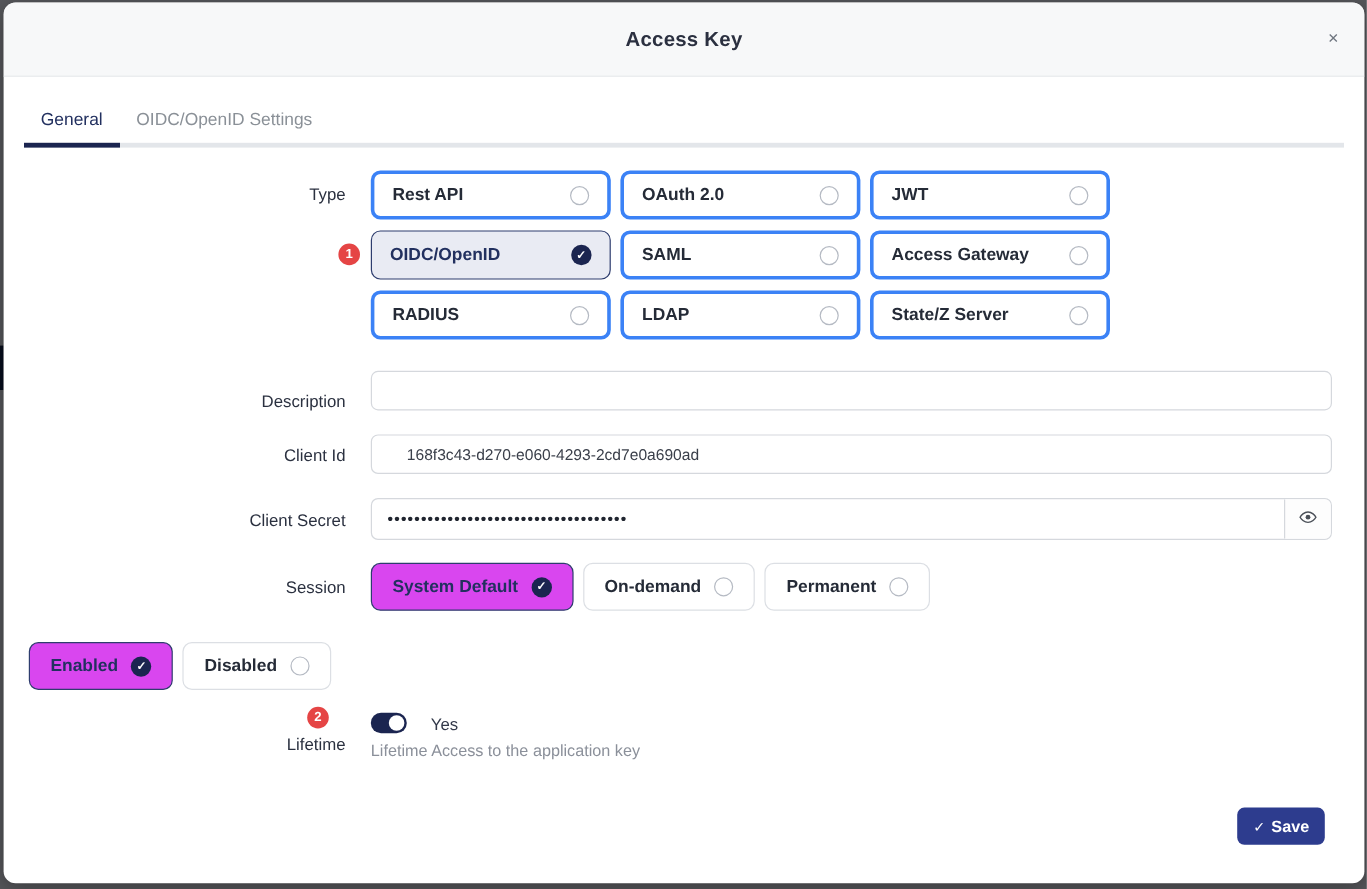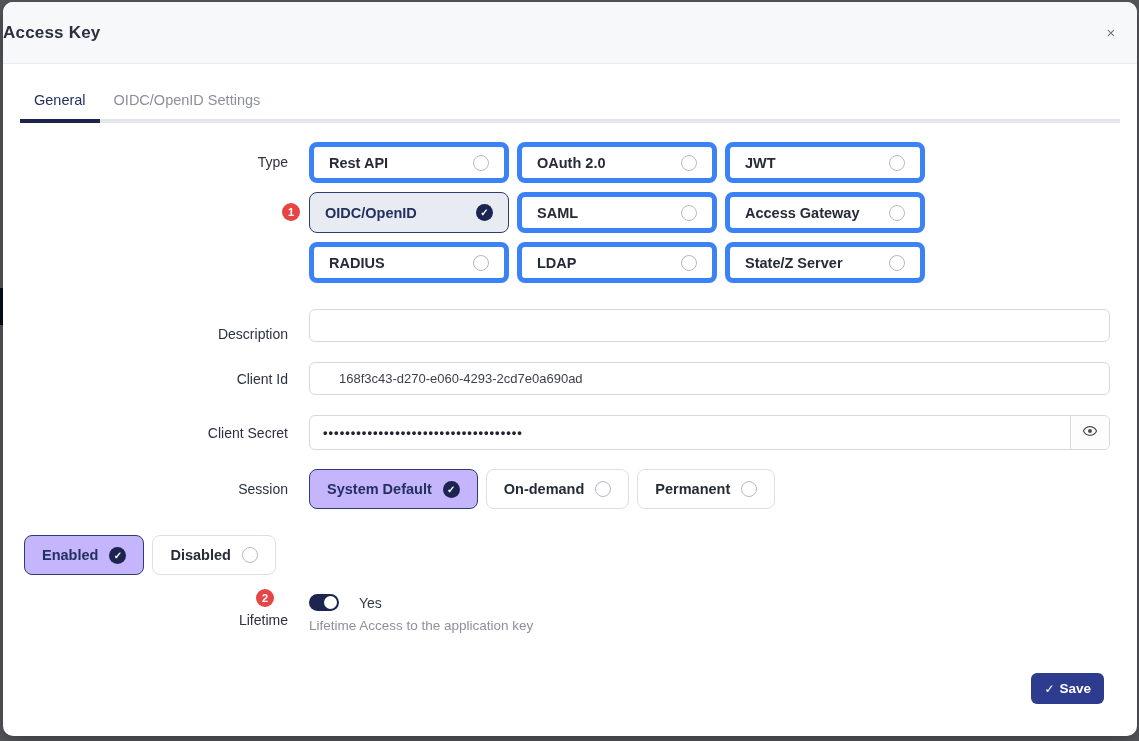--- a/index.html
+++ b/index.html
@@ -13,21 +13,21 @@
   .side-sliver { position:absolute; left:0; top:288px; width:3px; height:37px; background:#070d1d; }
   .modal {
     position:absolute; left:3px; top:2px; right:2px; bottom:5px;
     background:#ffffff; border-radius:10px; overflow:hidden;
     display:flex; flex-direction:column;
     box-shadow:0 4px 18px rgba(0,0,0,.35);
   }
   
   .modal-header {
     height:62px; background:#f7f8f9; border-bottom:1px solid #e8eaed;
-    display:flex; align-items:center; justify-content:flex-start; position:relative;
+    display:flex; align-items:center; justify-content:center; position:relative;
     flex-shrink:0;
   }
   .modal-title { font-size:17px; font-weight:700; color:#2b3040; letter-spacing:.2px; }
   .close-btn {
     position:absolute; right:14px; top:50%; transform:translateY(-50%);
     font-size:15px; color:#6f7680; cursor:pointer; background:none; border:none;
     width:24px; height:24px; line-height:24px; text-align:center;
     font-family:"Liberation Sans", sans-serif;
   }
   
@@ -44,21 +44,21 @@
   .modal-body { flex:1; padding-top:19px; display:flex; flex-direction:column; }
   .row { display:flex; }
   .row .label {
     width:285px; flex-shrink:0; text-align:right; font-size:14px; color:#2b3140;
   }
   .row .field { margin-left:21px; width:801px; position:relative; }
   
   .row-type .label { padding-top:12px; }
   .type-grid { display:grid; grid-template-columns:repeat(3,200px); gap:9px 8px; }
   .opt-card {
-    height:41px; border:5px solid #3b82f6; border-radius:8px; background:#fff;
+    height:41px; border:3px solid #3b82f6; border-radius:8px; background:#fff;
     display:flex; align-items:center; justify-content:space-between;
     padding:0 15px; cursor:pointer;
   }
   .opt-card .opt-label { font-size:14.5px; font-weight:700; color:#252b37; }
   .opt-card.selected { background:#e9ebf3; border:1.5px solid #2e3d6e; }
   .opt-card.selected .opt-label { color:#22305f; }
   .radio {
     width:16px; height:16px; border-radius:50%; border:1.5px solid #b5bac3;
     background:#fff; flex-shrink:0;
   }
@@ -93,21 +93,21 @@
   }
   
   .row-session { margin-top:19px; align-items:center; }
   .row-state { margin-top:26px; align-items:center; }
   .pill-group { display:flex; gap:8px; }
   .pill {
     height:40px; border:1px solid #dcdfe4; border-radius:8px; background:#fff;
     display:inline-flex; align-items:center; gap:11px; padding:0 17px; cursor:pointer;
   }
   .pill .opt-label { font-size:14.5px; font-weight:700; color:#252b37; }
-  .pill.selected { background:#c4b5fd; border:1.5px solid #2e3d6e;justify-content:center; }
+  .pill.selected { background:#d946ef; border:1.5px solid #2e3d6e;justify-content:center; }
   .pill.selected .opt-label { color:#22305f; }
   
   .row-lifetime { margin-top:12px; }
   .lifetime-labels { display:flex; flex-direction:column; align-items:flex-end; gap:5px; padding-top:2px; }
   .badge-lifetime { margin-right:14px; }
   .toggle-line { display:flex; align-items:center; gap:20px; padding-top:7px; }
   .toggle {
     width:30px; height:17px; border-radius:9px; background:#1b2550; position:relative; cursor:pointer;
   }
   .toggle .knob {

